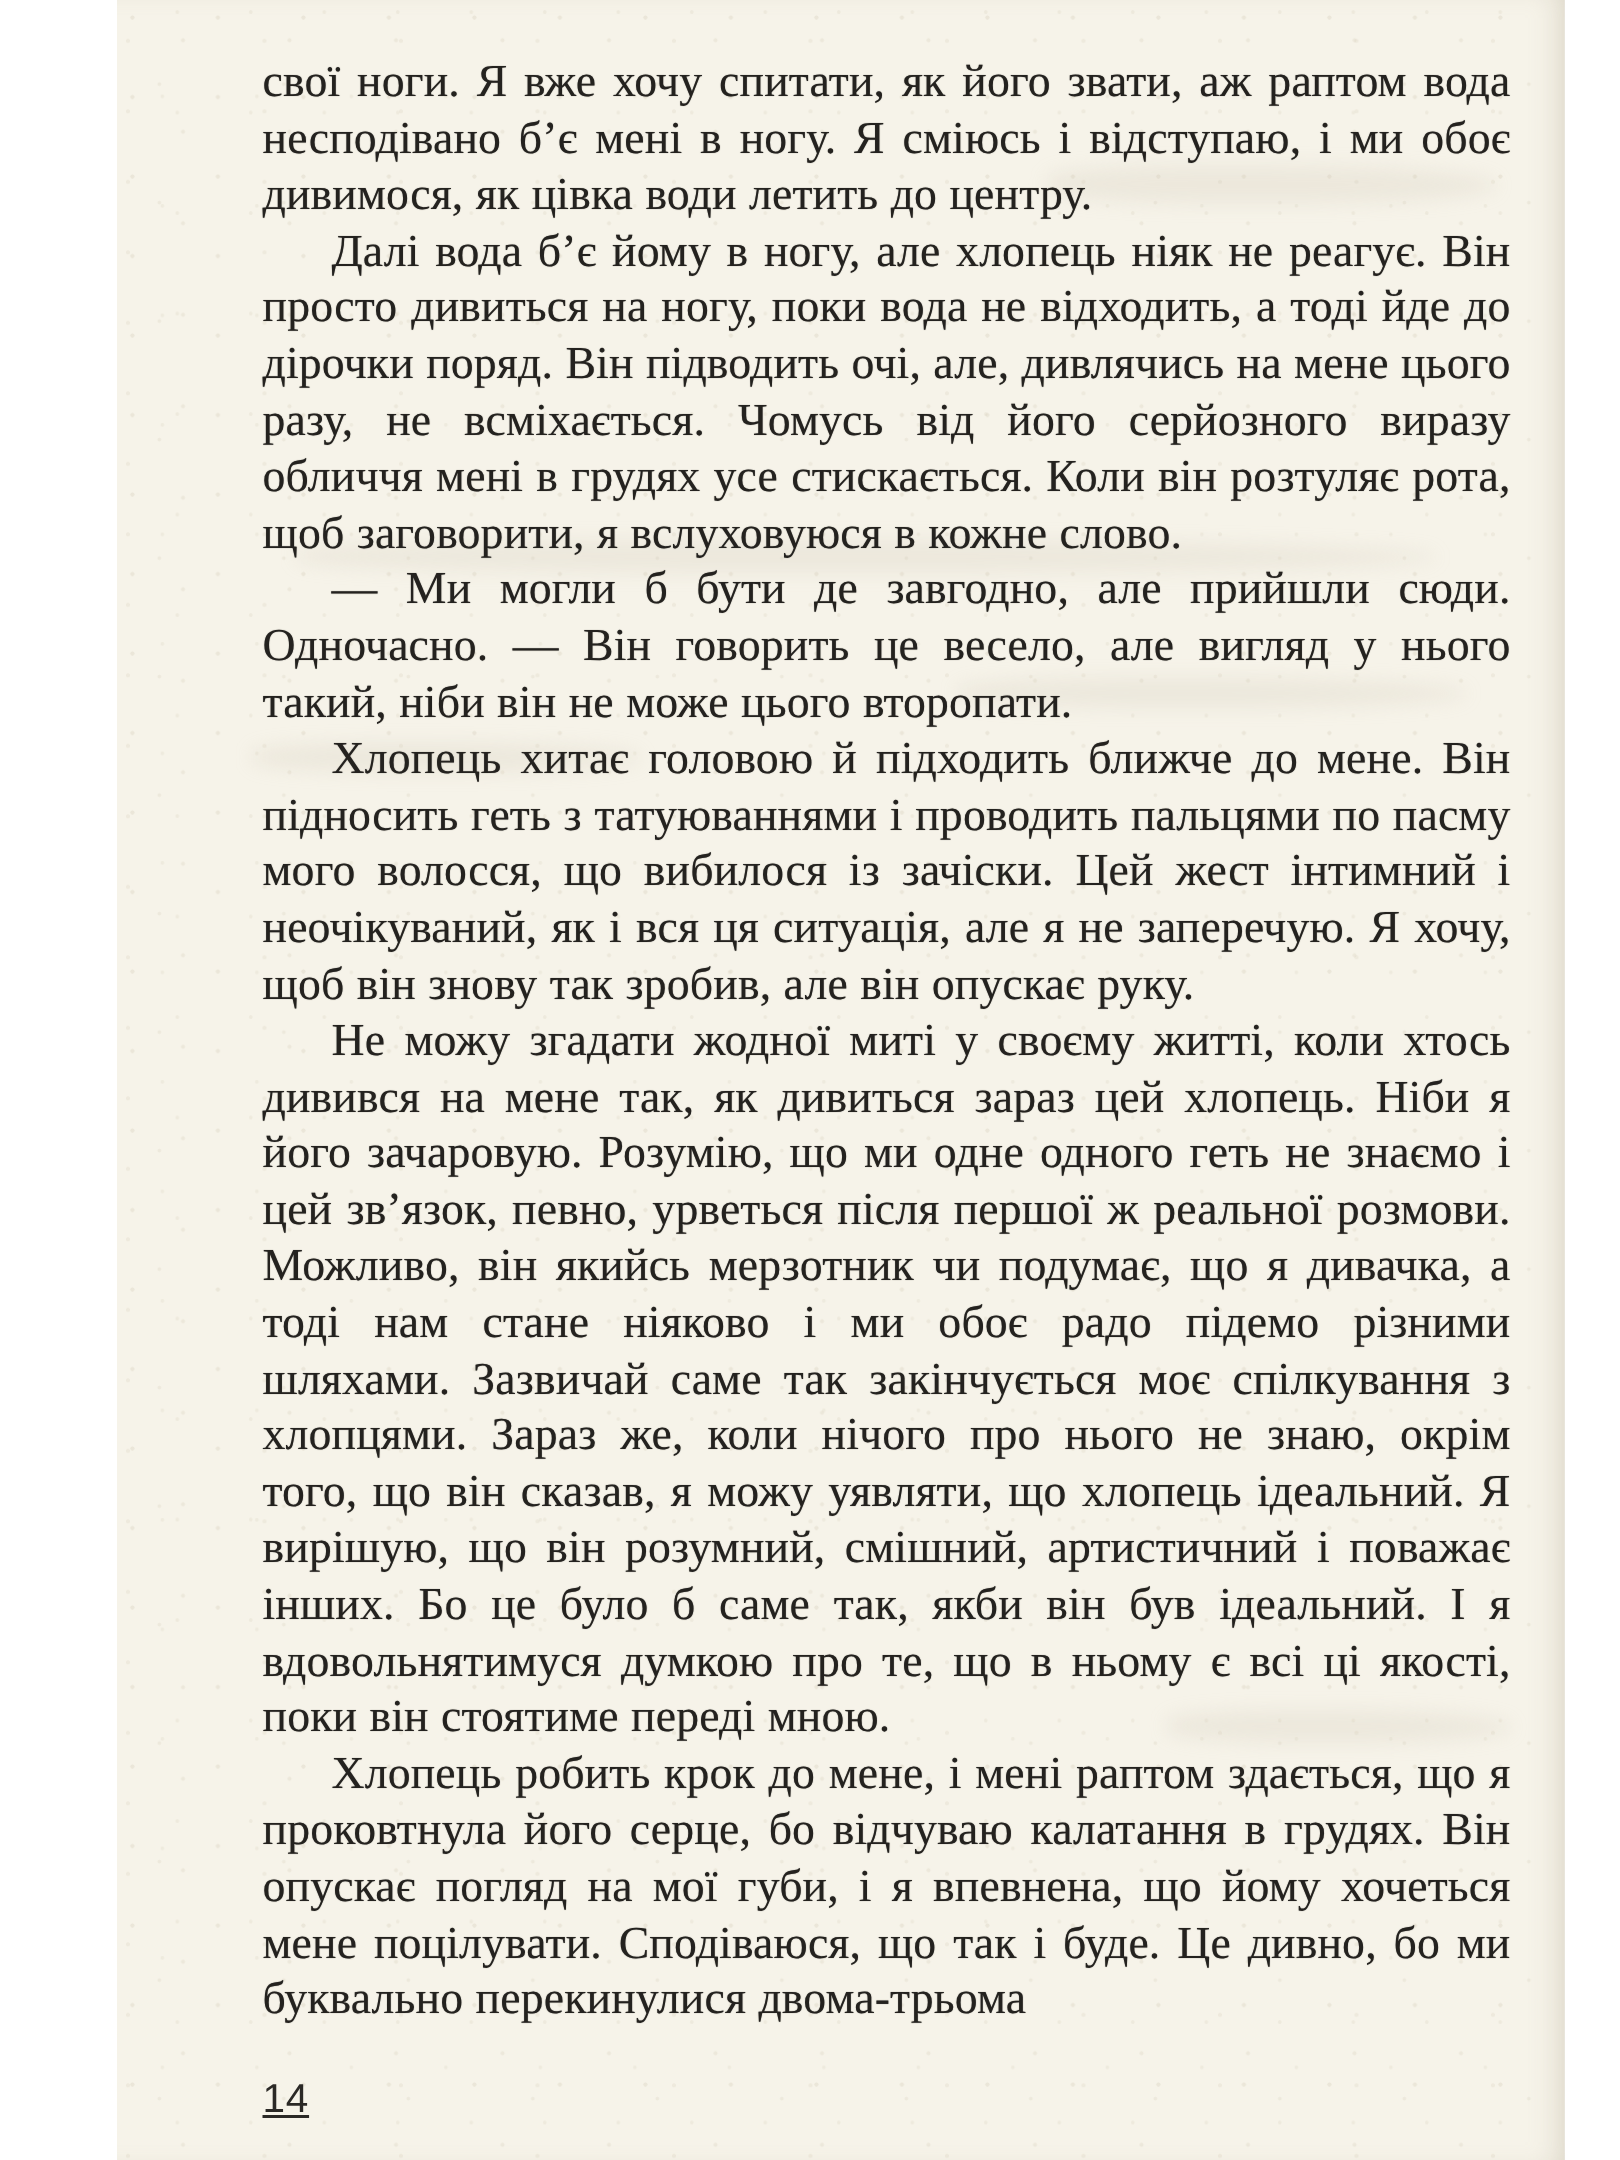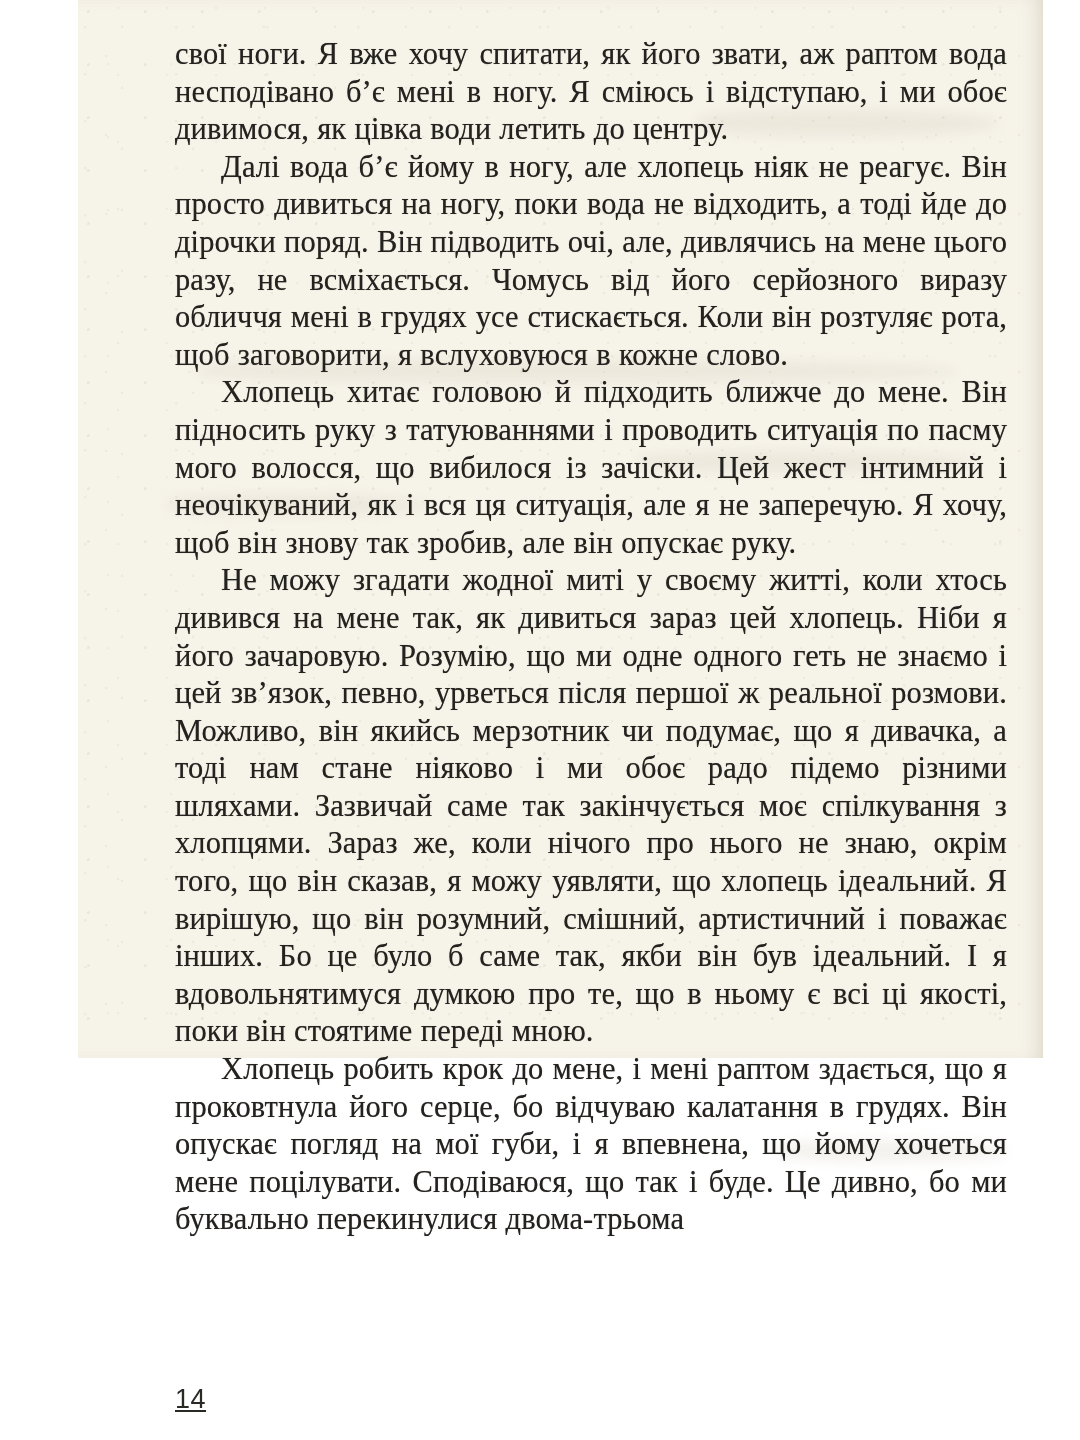--- a/index.html
+++ b/index.html
@@ -14,21 +14,21 @@
     overflow: hidden;
     font-family: "Liberation Serif", "DejaVu Serif", serif;
   }
 
   
   .page-sheet {
     position: absolute;
     left: 78px;
     top: 0px;
     width: 965px;
-    height: 1058px;
+    height: 1440px;
     background: #f6f3e9;
     background-image:
       radial-gradient(circle at 18% 22%, rgba(214,206,186,0.35) 0 1.2px, rgba(0,0,0,0) 1.6px),
       radial-gradient(circle at 62% 44%, rgba(214,206,186,0.30) 0 1.1px, rgba(0,0,0,0) 1.6px),
       radial-gradient(circle at 34% 71%, rgba(214,206,186,0.28) 0 1.0px, rgba(0,0,0,0) 1.5px),
       radial-gradient(circle at 82% 12%, rgba(214,206,186,0.25) 0 1.0px, rgba(0,0,0,0) 1.5px),
       radial-gradient(circle at 8%  58%, rgba(214,206,186,0.26) 0 1.1px, rgba(0,0,0,0) 1.6px),
       radial-gradient(circle at 48% 88%, rgba(214,206,186,0.24) 0 1.0px, rgba(0,0,0,0) 1.5px);
     background-size: 57px 53px, 71px 61px, 83px 79px, 49px 67px, 91px 47px, 63px 73px;
     box-shadow: inset -14px 0 22px -14px rgba(170,160,136,0.45);
@@ -86,19 +86,20 @@
 <div class="page-sheet">
   <div class="sheet-blotch" style="left:620px; top:110px; width:300px; height:26px;"></div>
   <div class="sheet-blotch" style="left:120px; top:360px; width:760px; height:22px;"></div>
   <div class="sheet-blotch" style="left:560px; top:452px; width:340px; height:20px;"></div>
   <div class="sheet-blotch" style="left:90px;  top:495px; width:260px; height:20px;"></div>
   <div class="sheet-blotch" style="left:700px; top:1140px; width:230px; height:22px;"></div>
 
   <div class="text-column">
     <p class="para first-para">свої ноги. Я вже хочу спитати, як його звати, аж раптом вода несподівано б’є мені в ногу. Я сміюсь і відступаю, і ми обоє дивимося, як цівка води летить до центру.</p>
     <p class="para">Далі вода б’є йому в ногу, але хлопець ніяк не реагує. Він просто дивиться на ногу, поки вода не відходить, а тоді йде до дірочки поряд. Він підводить очі, але, дивлячись на мене цього разу, не всміхається. Чомусь від його серйозного виразу обличчя мені в грудях усе стискається. Коли він розтуляє рота, щоб заговорити, я вслуховуюся в кожне слово.</p>
-    <p class="para">Хлопець хитає головою й підходить ближче до мене. Він підносить руку з татуюваннями і проводить ситуація по пасму мого волосся, що вибилося із зачіски. Цей жест інтимний і неочікуваний, як і вся ця ситуація, але я не заперечую. Я хочу, щоб він знову так зробив, але він опускає руку.</p>
+    <p class="para">— Ми могли б бути де завгодно, але прийшли сюди. Одночасно. — Він говорить це весело, але вигляд у нього такий, ніби він не може цього второпати.</p>
+    <p class="para">Хлопець хитає головою й підходить ближче до мене. Він підносить геть з татуюваннями і проводить пальцями по пасму мого волосся, що вибилося із зачіски. Цей жест інтимний і неочікуваний, як і вся ця ситуація, але я не заперечую. Я хочу, щоб він знову так зробив, але він опускає руку.</p>
     <p class="para">Не можу згадати жодної миті у своєму житті, коли хтось дивився на мене так, як дивиться зараз цей хлопець. Ніби я його зачаровую. Розумію, що ми одне одного геть не знаємо і цей зв’язок, певно, урветься після першої ж реальної розмови. Можливо, він якийсь мерзотник чи подумає, що я дивачка, а тоді нам стане ніяково і ми обоє радо підемо різними шляхами. Зазвичай саме так закінчується моє спілкування з хлопцями. Зараз же, коли нічого про нього не знаю, окрім того, що він сказав, я можу уявляти, що хлопець ідеальний. Я вирішую, що він розумний, смішний, артистичний і поважає інших. Бо це було б саме так, якби він був ідеальний. І я вдовольнятимуся думкою про те, що в ньому є всі ці якості, поки він стоятиме переді мною.</p>
     <p class="para">Хлопець робить крок до мене, і мені раптом здається, що я проковтнула його серце, бо відчуваю калатання в грудях. Він опускає погляд на мої губи, і я впевнена, що йому хочеться мене поцілувати. Сподіваюся, що так і буде. Це дивно, бо ми буквально перекинулися двома-трьома</p>
   </div>
 
   <div class="folio">14</div>
 </div>
 
 </body></html>

